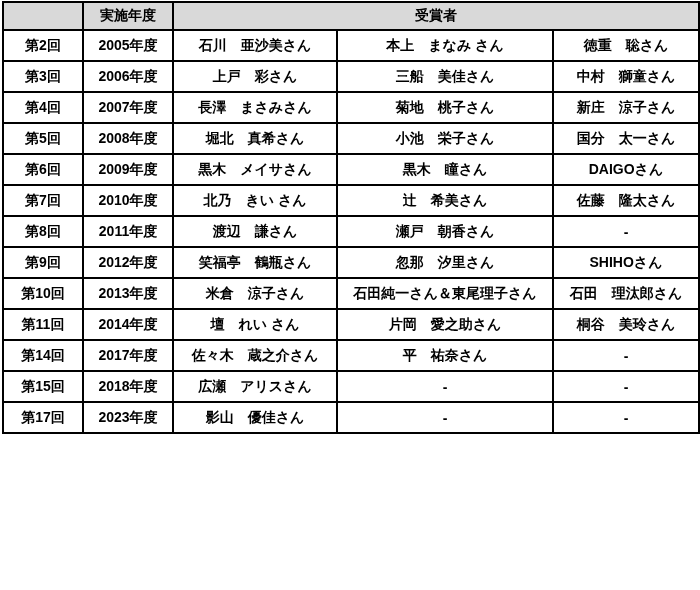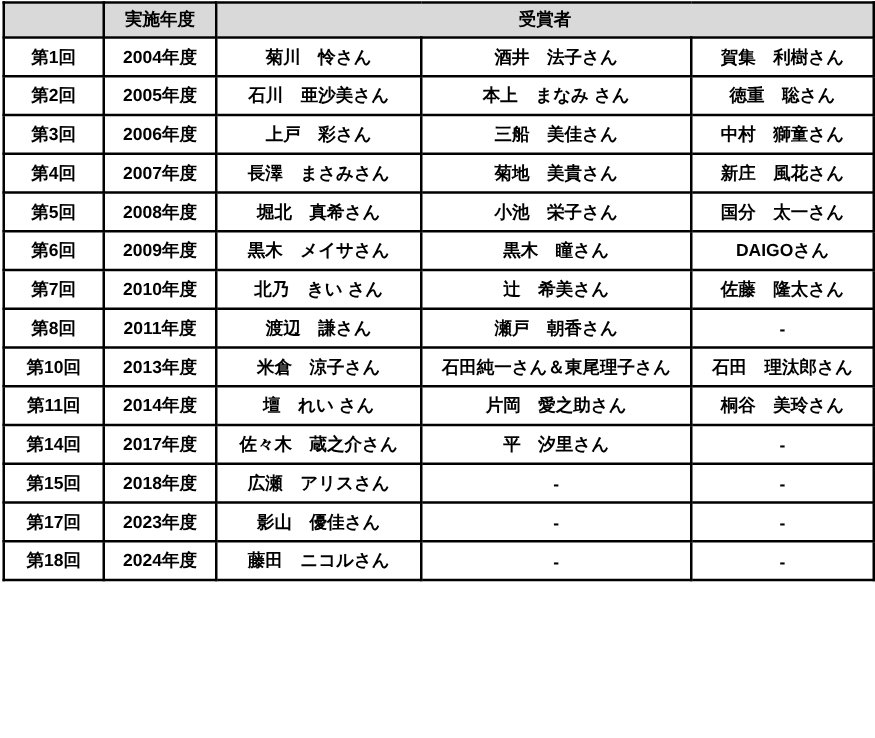--- a/index.html
+++ b/index.html
@@ -58,27 +58,20 @@
     <col class="col-name3">
   </colgroup>
   <thead>
     <tr>
       <th></th>
       <th>実施年度</th>
       <th colspan="3">受賞者</th>
     </tr>
   </thead>
   <tbody>
-  <tr>
-    <td>第1回</td>
-    <td>2004年度</td>
-    <td>菊川　怜さん</td>
-    <td>酒井　法子さん</td>
-    <td>賀集　利樹さん</td>
-  </tr>
 
   <tr>
     <td>第2回</td>
     <td>2005年度</td>
     <td>石川　亜沙美さん</td>
     <td>本上　まなみ さん</td>
     <td>徳重　聡さん</td>
   </tr>
 
   <tr>
@@ -86,22 +79,22 @@
     <td>2006年度</td>
     <td>上戸　彩さん</td>
     <td>三船　美佳さん</td>
     <td>中村　獅童さん</td>
   </tr>
 
   <tr>
     <td>第4回</td>
     <td>2007年度</td>
     <td>長澤　まさみさん</td>
-    <td>菊地　美貴さん</td>
-    <td>新庄　風花さん</td>
+    <td>菊地　桃子さん</td>
+    <td>新庄　涼子さん</td>
   </tr>
 
   <tr>
     <td>第5回</td>
     <td>2008年度</td>
     <td>堀北　真希さん</td>
     <td>小池　栄子さん</td>
     <td>国分　太一さん</td>
   </tr>
 
@@ -122,20 +115,27 @@
   </tr>
 
   <tr>
     <td>第8回</td>
     <td>2011年度</td>
     <td>渡辺　謙さん</td>
     <td>瀬戸　朝香さん</td>
     <td>-</td>
   </tr>
 
+  <tr>
+    <td>第9回</td>
+    <td>2012年度</td>
+    <td>笑福亭　鶴瓶さん</td>
+    <td>忽那　汐里さん</td>
+    <td>SHIHOさん</td>
+  </tr>
 
   <tr>
     <td>第10回</td>
     <td>2013年度</td>
     <td>米倉　涼子さん</td>
     <td>石田純一さん＆東尾理子さん</td>
     <td>石田　理汰郎さん</td>
   </tr>
 
   <tr>
@@ -145,42 +145,35 @@
     <td>片岡　愛之助さん</td>
     <td>桐谷　美玲さん</td>
   </tr>
 
 
 
   <tr>
     <td>第14回</td>
     <td>2017年度</td>
     <td>佐々木　蔵之介さん</td>
-    <td>平　汐里さん</td>
+    <td>平　祐奈さん</td>
     <td>-</td>
   </tr>
 
   <tr>
     <td>第15回</td>
     <td>2018年度</td>
     <td>広瀬　アリスさん</td>
     <td>-</td>
     <td>-</td>
   </tr>
 
 
   <tr>
     <td>第17回</td>
     <td>2023年度</td>
     <td>影山　優佳さん</td>
     <td>-</td>
     <td>-</td>
   </tr>
 
-  <tr>
-    <td>第18回</td>
-    <td>2024年度</td>
-    <td>藤田　ニコルさん</td>
-    <td>-</td>
-    <td>-</td>
-  </tr>
 </tbody>
 </table>
 
 </body></html>

